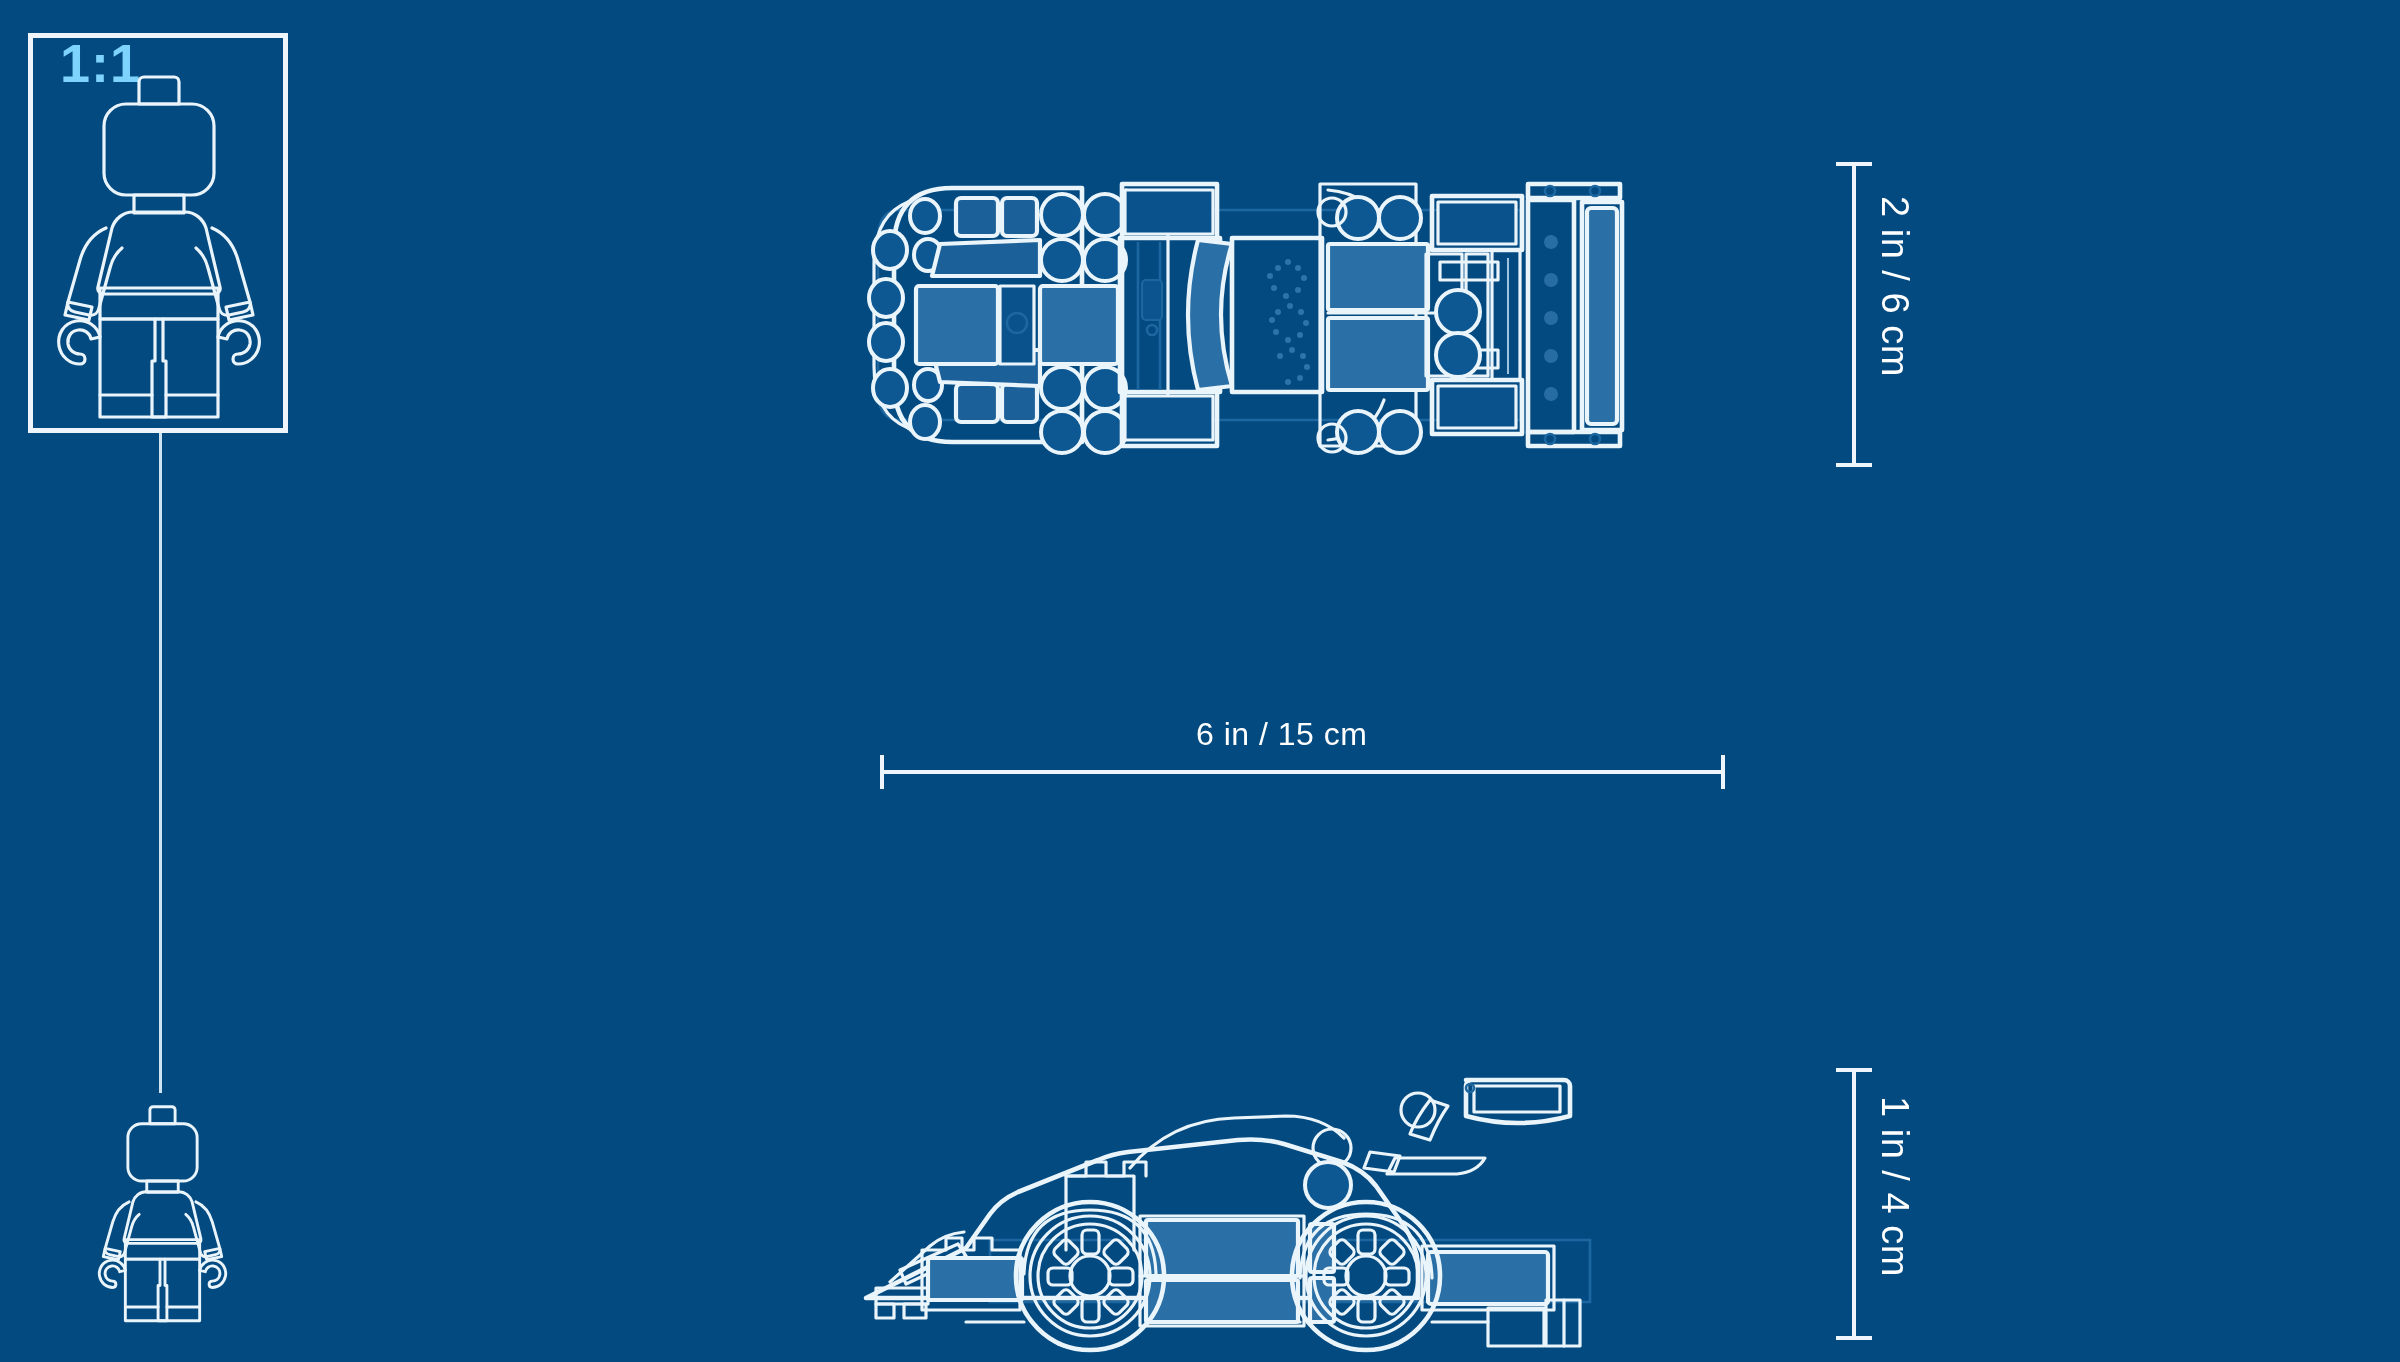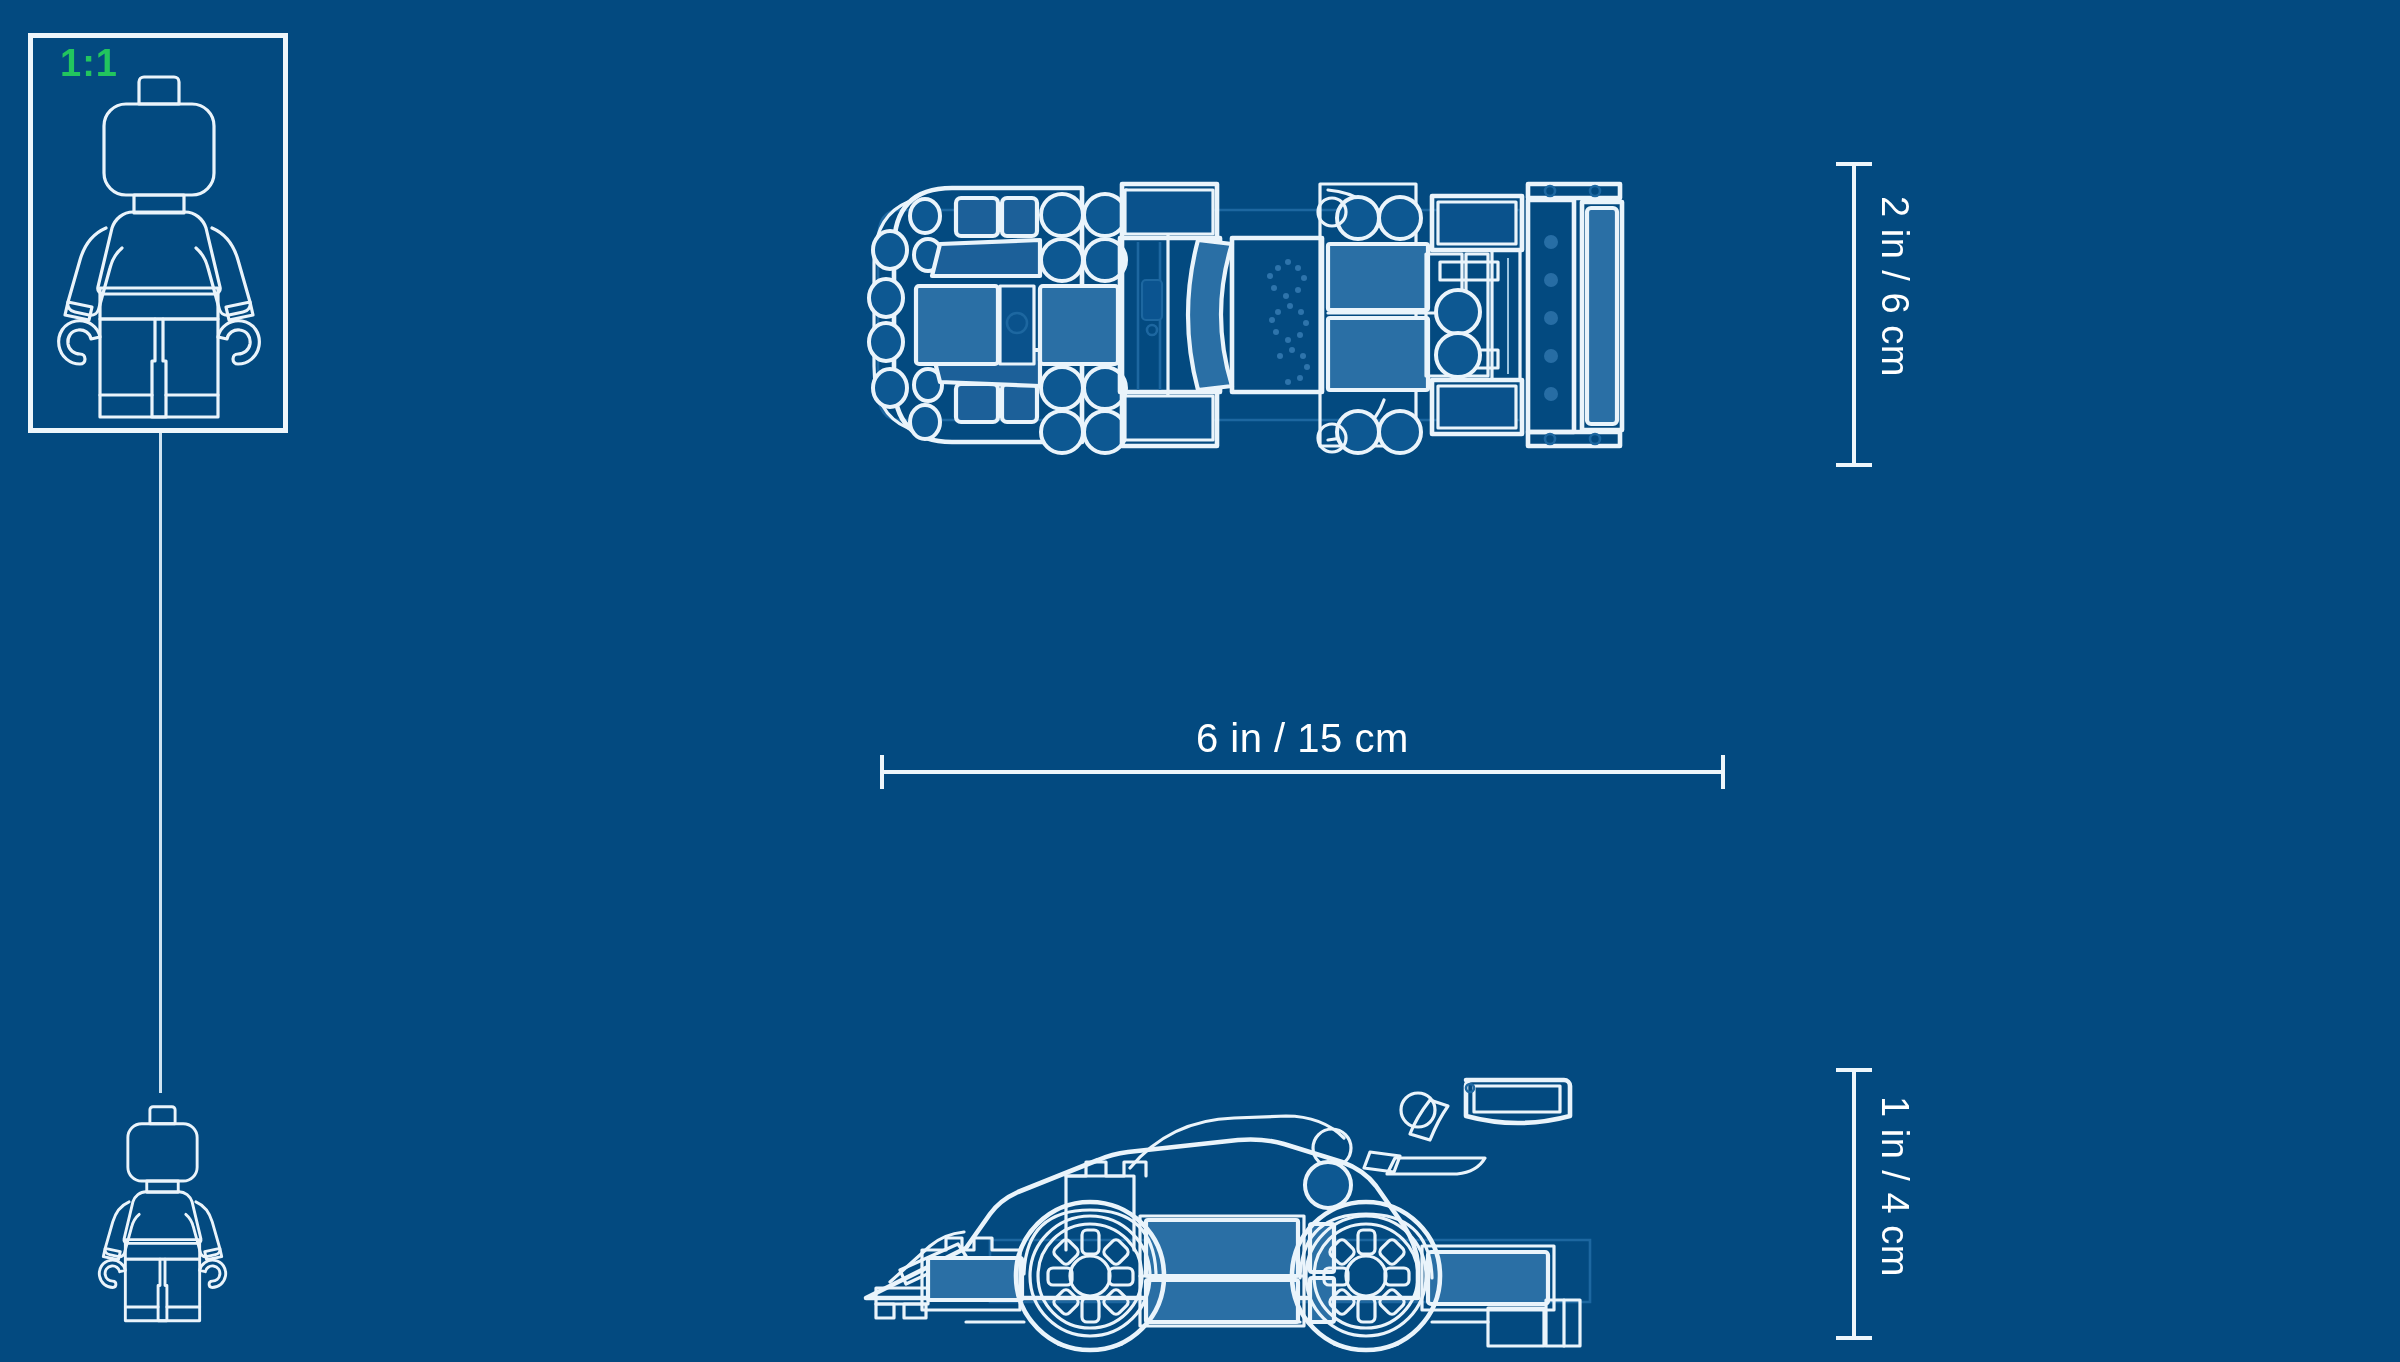--- a/index.html
+++ b/index.html
@@ -19,23 +19,23 @@
   .abs { position: absolute; }
 
   
   #minifig-box {
     left: 28px; top: 33px;
     width: 260px; height: 400px;
     border: 5px solid #eef6fb;
     box-sizing: border-box;
   }
   #scale-ratio {
-    left: 60px; top: 44px;
-    color: #22c55e;
-    font-size: 38px;
+    left: 60px; top: 36px;
+    color: #7dd3fc;
+    font-size: 54px;
     font-weight: 700;
     letter-spacing: 1px;
     line-height: 1;
     white-space: nowrap;
   }
 
   
   #leader-line {
     left: 159px; top: 433px;
     width: 3px; height: 660px;
@@ -65,21 +65,21 @@
     color: #ffffff;
     font-size: 38px;
     font-weight: 400;
     white-space: nowrap;
     transform: rotate(90deg);
     transform-origin: left top;
     letter-spacing: 0.5px;
   }
   .dim-label-h {
     color: #ffffff;
-    font-size: 40px;
+    font-size: 32px;
     font-weight: 400;
     white-space: nowrap;
     letter-spacing: 0.5px;
   }
 
   svg { display: block; overflow: visible; }
   .ln  { fill: none; stroke: #eaf4fb; stroke-width: 3.2; stroke-linejoin: round; stroke-linecap: round; }
   .ln2 { fill: none; stroke: #eaf4fb; stroke-width: 4.6; stroke-linejoin: round; stroke-linecap: round; }
   .lnthin { fill: none; stroke: #9cc4e0; stroke-width: 2; stroke-linejoin: round; }
   .pnl { fill: #1c6099; stroke: #eaf4fb; stroke-width: 4.2; stroke-linejoin: round; }

